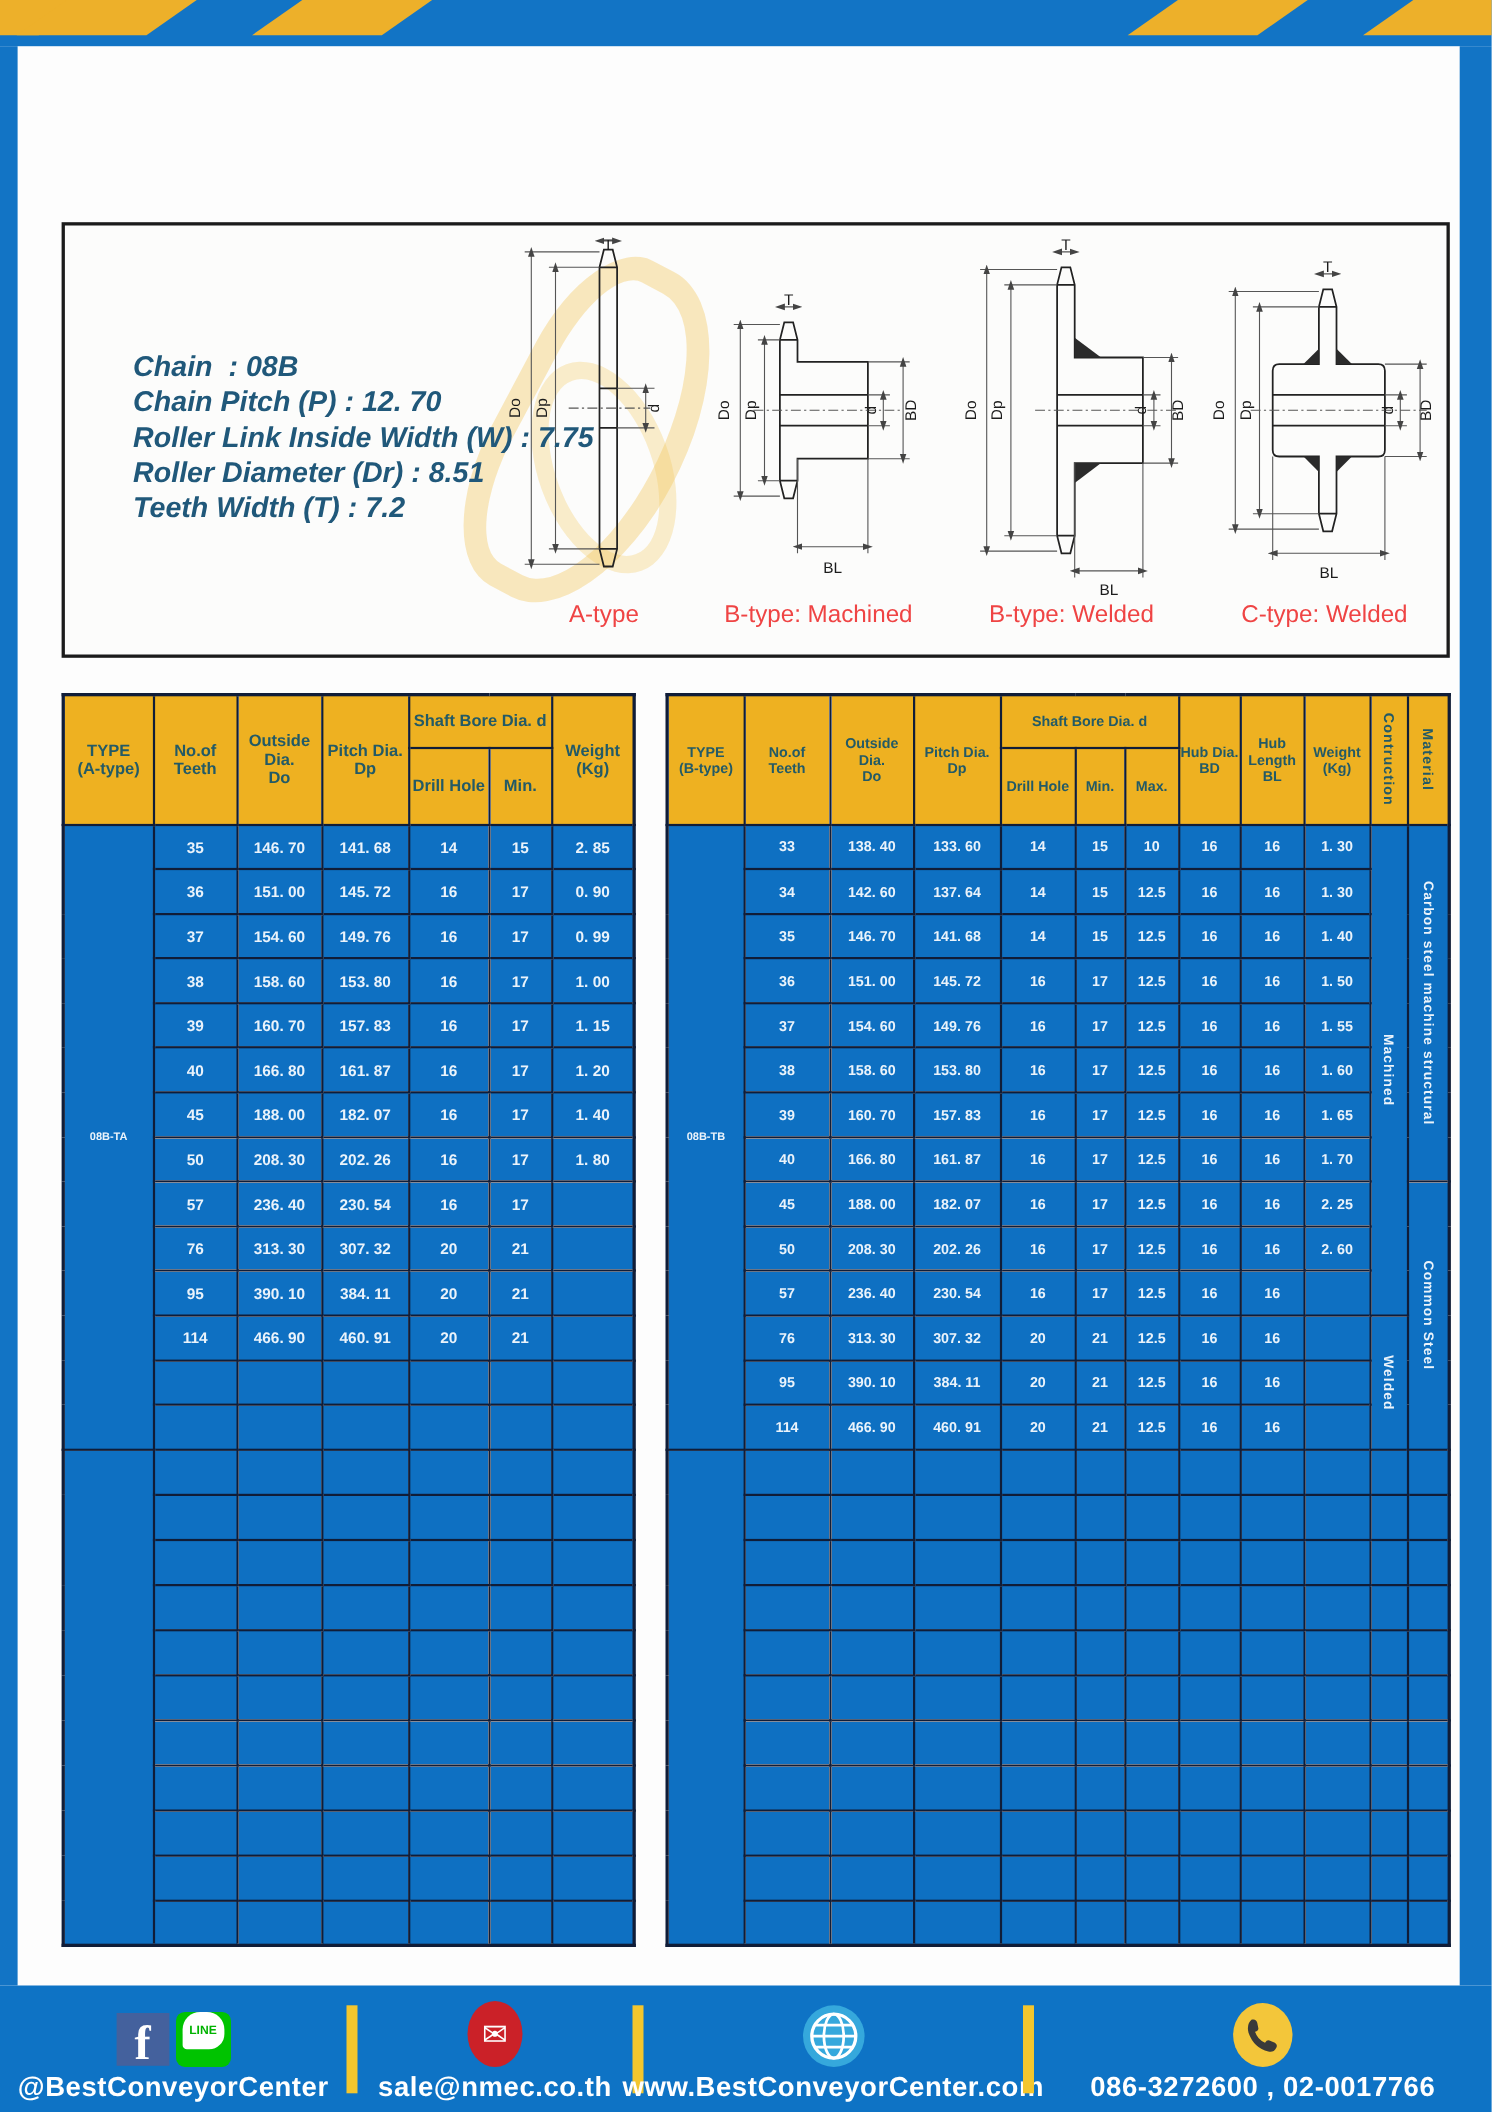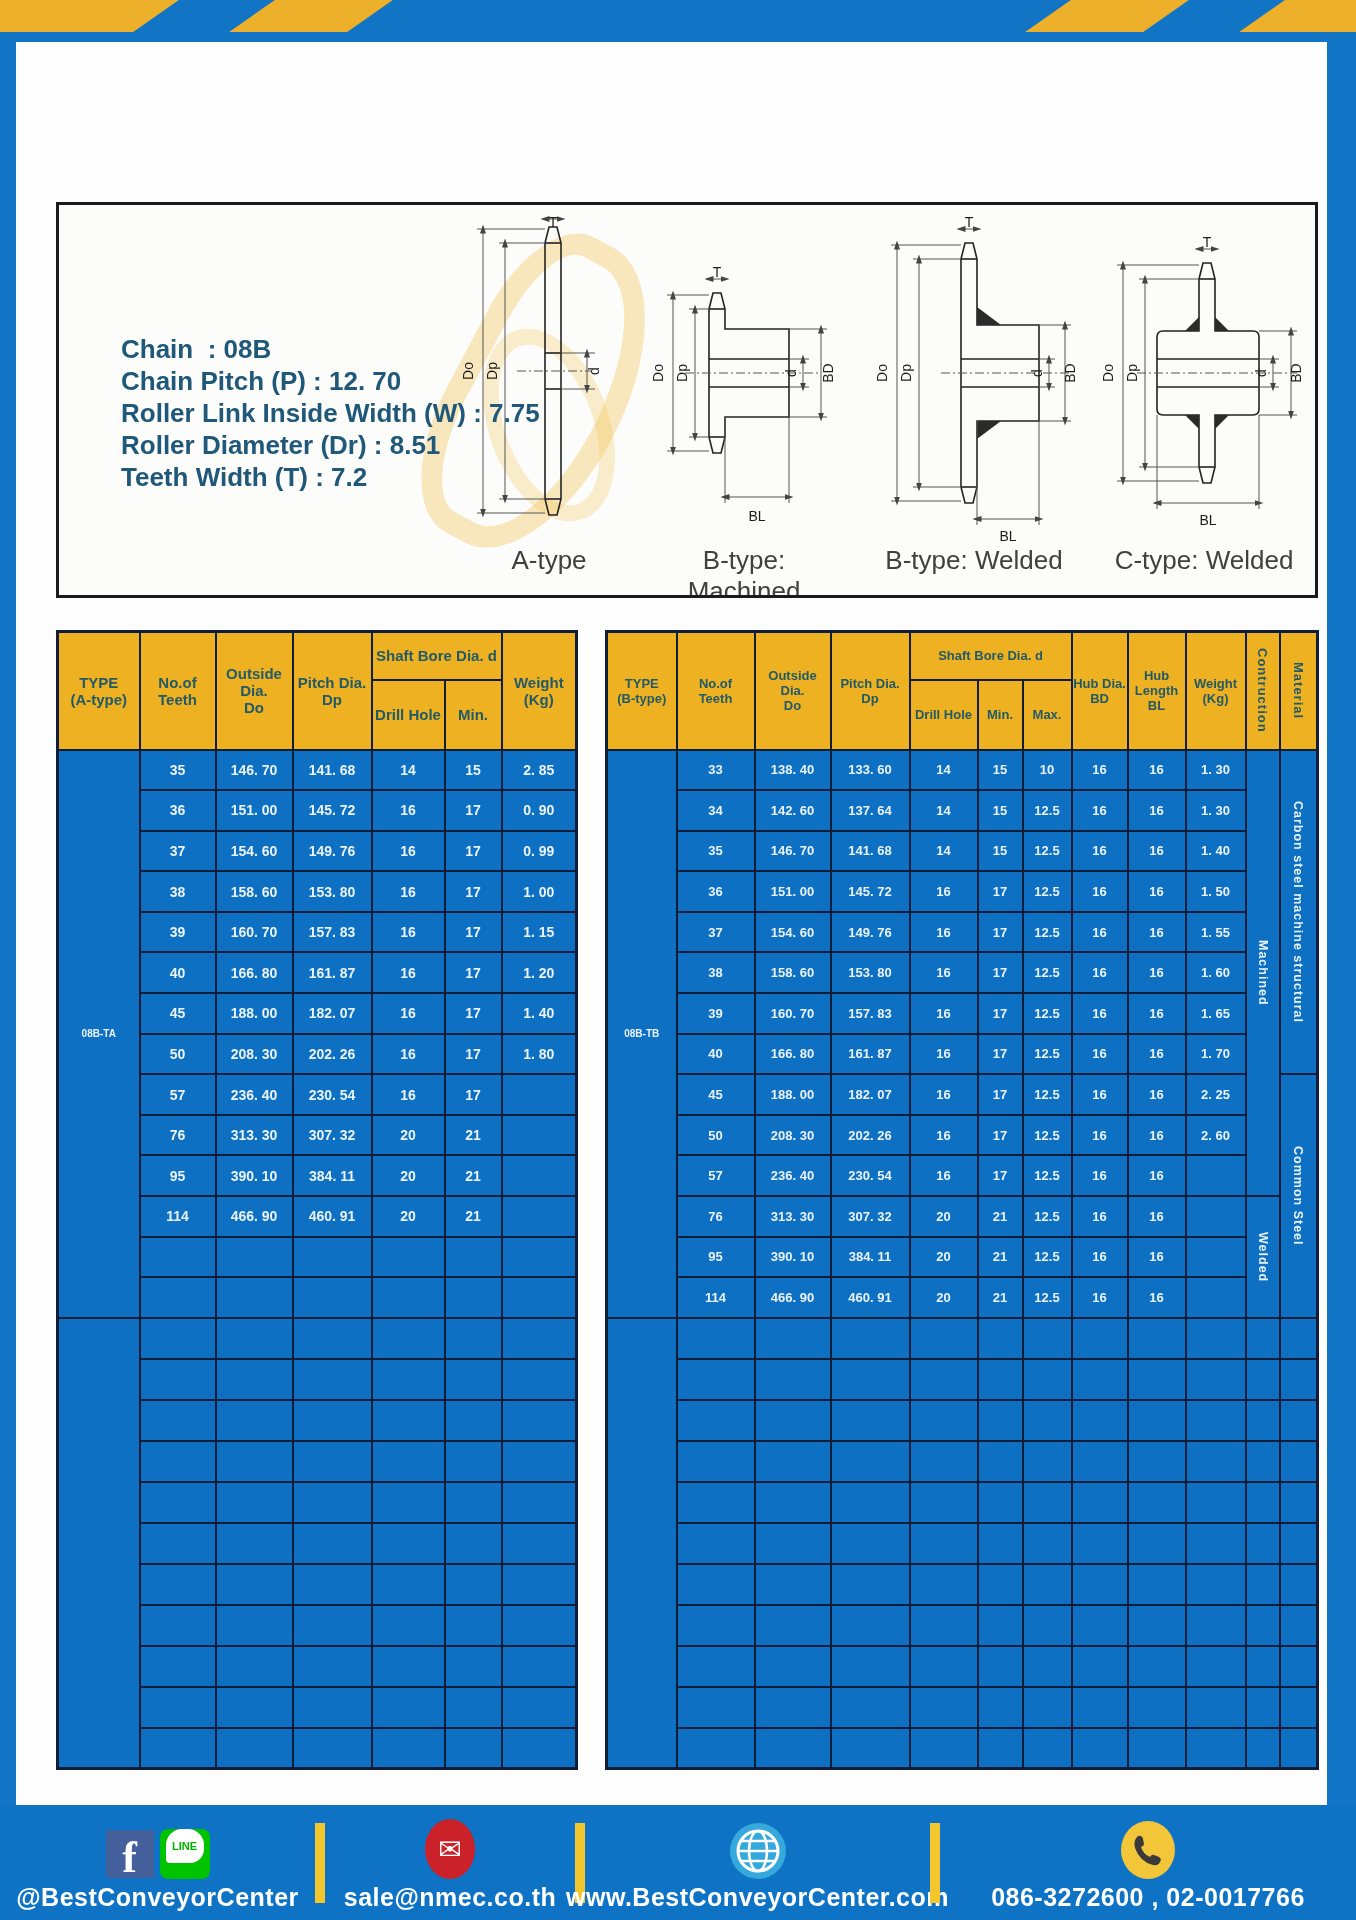--- a/index.html
+++ b/index.html
@@ -25,30 +25,30 @@
   
   .diagram-box { position:absolute; left:56px; top:202px; width:1262px; height:396px;
     background:#fcfcfb; border:3px solid #1b1b1b; overflow:hidden; }
   .watermark { position:absolute; color:rgba(146,180,220,0.40); font-weight:bold; letter-spacing:14px; z-index:0; }
   .wm1 { left:585px; top:260px; font-size:80px; }
   .wm-swoosh { position:absolute; left:395px; top:25px; width:170px; height:330px;
     border:22px solid rgba(243,198,90,0.38); border-radius:40% 60% 55% 45%; transform:rotate(28deg); z-index:0; }
   .wm-swoosh2 { position:absolute; left:430px; top:120px; width:120px; height:200px;
     border:16px solid rgba(243,198,90,0.30); border-radius:50%; transform:rotate(-20deg); z-index:0; }
 
-  .specs { position:absolute; left:62px; top:128px; z-index:2; }
+  .specs { position:absolute; left:62px; top:112px; z-index:2;font-style:italic; }
   .spec-line { font-size:26px; font-weight:bold; color:var(--spec); line-height:32px; white-space:pre; }
 
   .figure { position:absolute; top:8px; z-index:1; text-align:center; }
   .fig-a  { left:400px; width:180px; }
   .fig-bm { left:590px; width:190px; }
   .fig-bw { left:810px; width:210px; }
   .fig-cw { left:1040px; width:210px; }
   .figure svg { display:block; }
-  .fig-caption { font-size:26px; color:#404040; margin-top:2px; font-family:"Liberation Sans",sans-serif; }
+  .fig-caption { font-size:22px; color:#ef4444; margin-top:2px; font-family:"Liberation Sans",sans-serif; }
   .dim-label { font-size:14px; fill:#1c1c1c; font-family:"Liberation Sans",sans-serif; }
 
   
   .tblwrap { position:absolute; top:630px; z-index:2; }
   .wrapA { left:56px; width:519px; }
   .wrapB { left:605px; width:711px; }
   table { width:100%; table-layout:fixed; border-collapse:collapse; }
   th, td { border:2px solid var(--grid); text-align:center; vertical-align:middle; overflow:hidden; }
   table { border:3px solid var(--grid); }
   th { background:var(--hdryellow); color:var(--teal); font-weight:bold; white-space:pre-line; }

